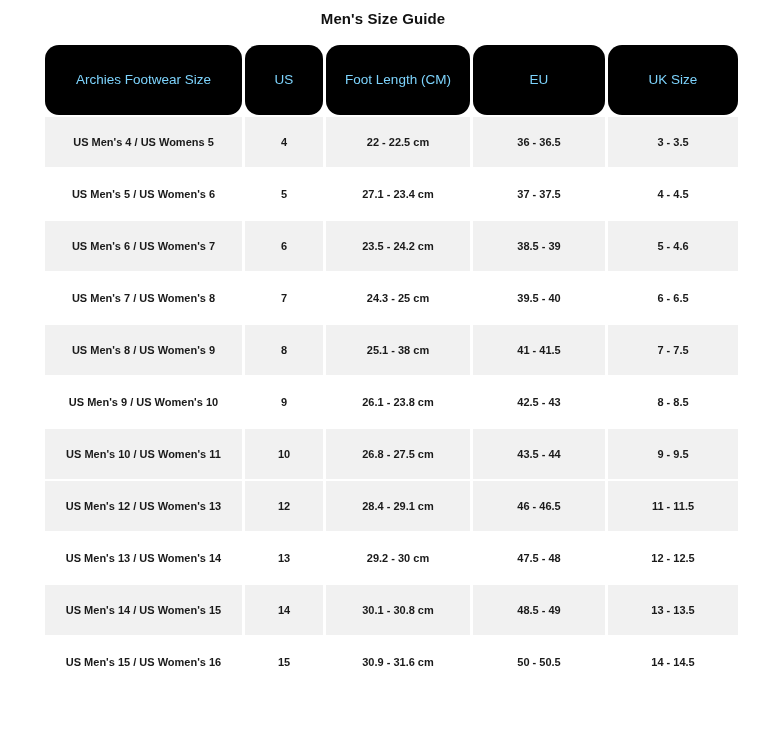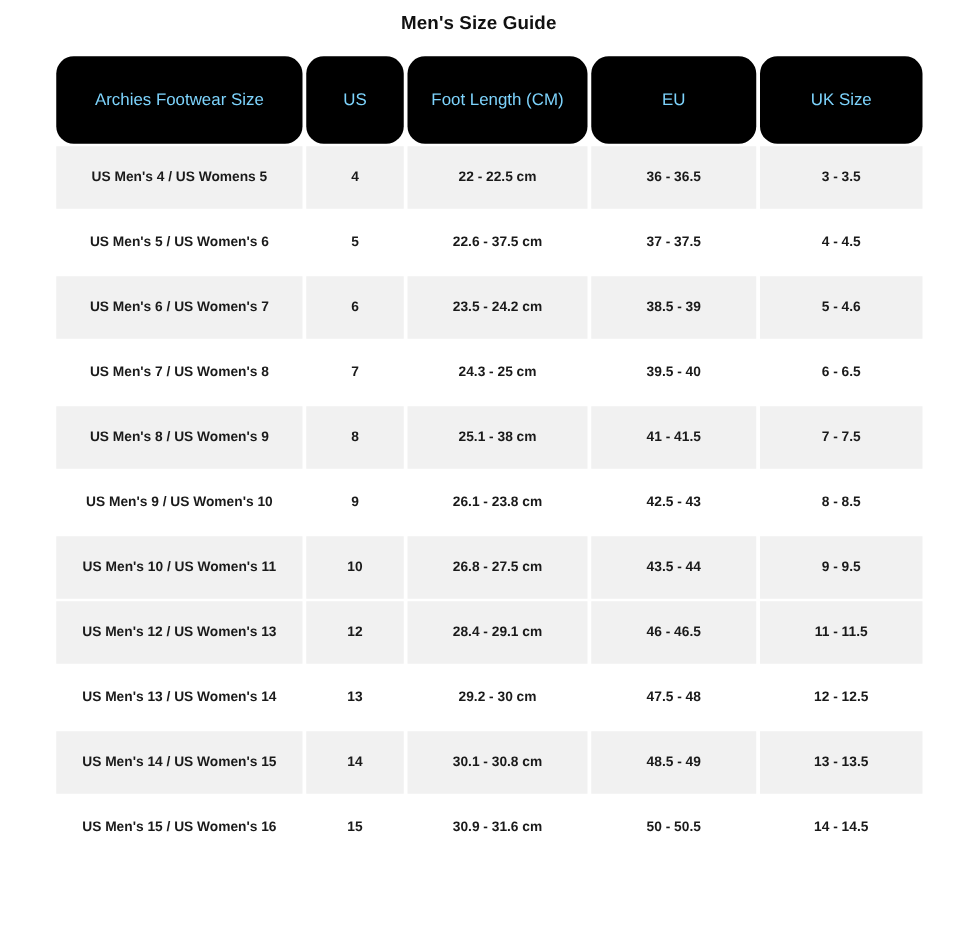--- a/index.html
+++ b/index.html
@@ -96,21 +96,21 @@
       <tr class="shaded">
         <td>US Men's 4 / US Womens 5</td>
         <td>4</td>
         <td>22 - 22.5 cm</td>
         <td>36 - 36.5</td>
         <td>3 - 3.5</td>
       </tr>
       <tr>
         <td>US Men's 5 / US Women's 6</td>
         <td>5</td>
-        <td>22.6 - 37.5 cm</td>
+        <td>27.1 - 23.4 cm</td>
         <td>37 - 37.5</td>
         <td>4 - 4.5</td>
       </tr>
       <tr class="shaded">
         <td>US Men's 6 / US Women's 7</td>
         <td>6</td>
         <td>23.5 - 24.2 cm</td>
         <td>38.5 - 39</td>
         <td>5 - 4.6</td>
       </tr>

